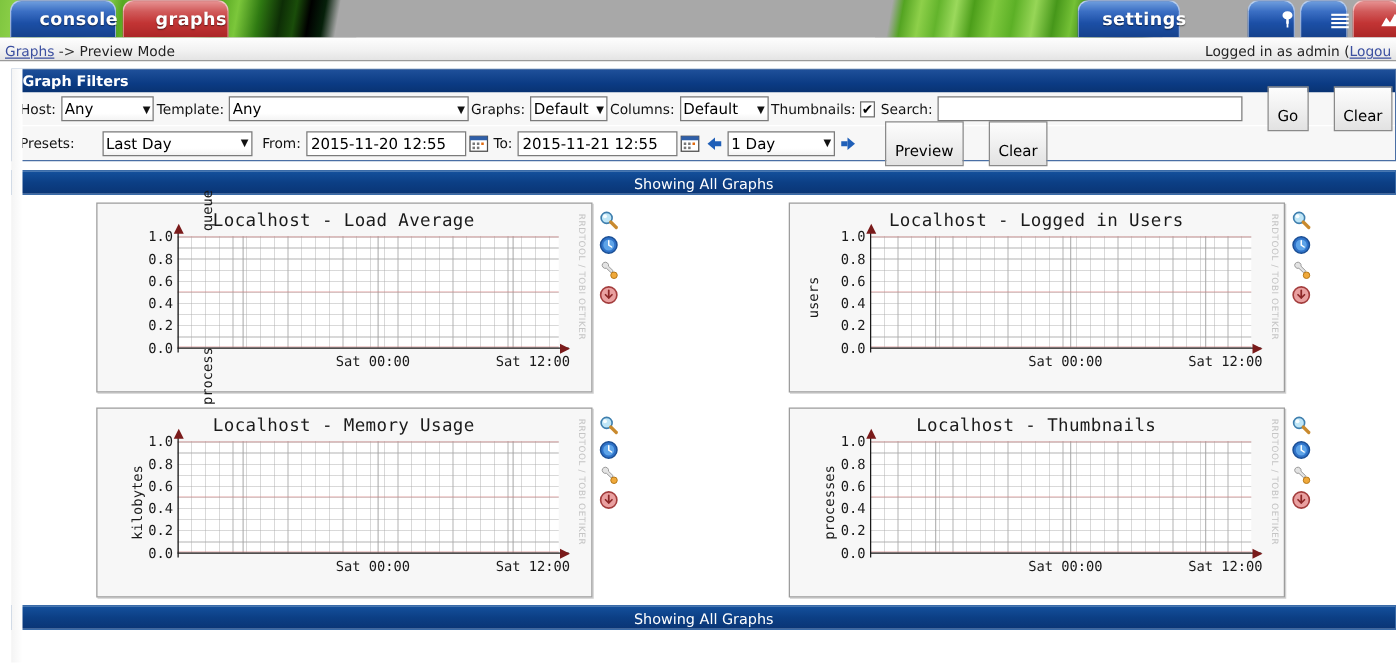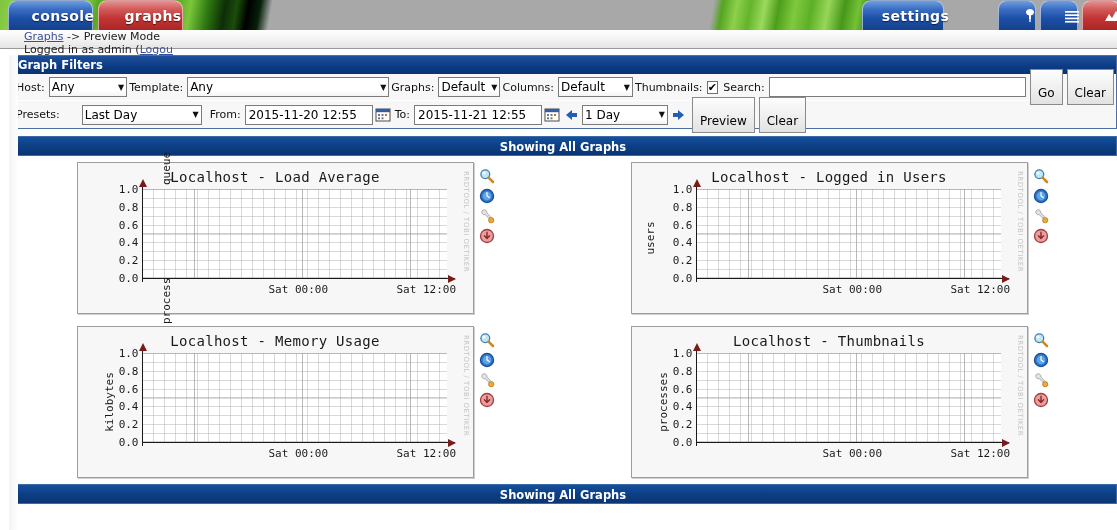--- a/index.html
+++ b/index.html
@@ -75,25 +75,24 @@
   .tab.it2 { left: 1040px; }
   .tab.it3 { left: 1082px; }
   .tab svg { display: block; }
 
   
   .crumbbar {
     height: 19px;
     background: linear-gradient(to bottom, #fefefe 0%, #f2f2f2 55%, #e4e4e4 100%);
     border-bottom: 1px solid #9a9a9a;
     display: flex;
-    align-items: flex-start;
-    padding: 0 24px;
+    align-items: flex-end;
+    padding: 0 4px;
     font-size: 11px;
     color: #222;
-    flex-direction: column;
   }
   .crumbbar .left { flex: 1; }
   .crumb-link { color: #3b4fa0; text-decoration: underline; cursor: pointer; }
   .crumb-sep { color: #333; }
   .crumb-cur { color: #222; }
   .loginfo { color: #222; white-space: nowrap; }
   .loginfo b { font-weight: normal; }
   .loginfo a { color: #3b4fa0; text-decoration: underline; cursor: pointer; }
 
   
@@ -191,21 +190,21 @@
   }
   .btn {
     font-family: "DejaVu Sans", "Liberation Sans", sans-serif;
     font-size: 12px;
     height: 36px;
     padding: 16px 7px;
     border: 1px solid #8a8a8a;
     background: linear-gradient(to bottom, #fdfdfd 0%, #f0f0f0 50%, #e2e2e2 100%);
     color: #000;
     cursor: pointer;
-    margin-left: 4px;
+    margin-left: 20px;
     white-space: nowrap;
   }
   .cal-icon {
     width: 16px; height: 16px;
     margin: 0 2px;
     cursor: pointer;
     flex: 0 0 auto;
   }
   .nav-arrow {
     width: 14px; height: 14px;
@@ -217,21 +216,20 @@
   
   .showing-bar {
     background: linear-gradient(to bottom, #14509c 0%, #0c3f85 50%, #0a3575 100%);
     color: #ffffff;
     text-align: center;
     font-size: 11.5px;
     height: 20px;
     line-height: 20px;
     border: 1px solid #3a6ba8;
     margin-top: 7px;
-    font-weight: bold;
   }
   .showing-bar.bottom { margin-top: 0px; }
 
   
   .graph-grid {
     display: flex;
     flex-wrap: wrap;
     background: #ffffff;
   }
   .graph-cell {

